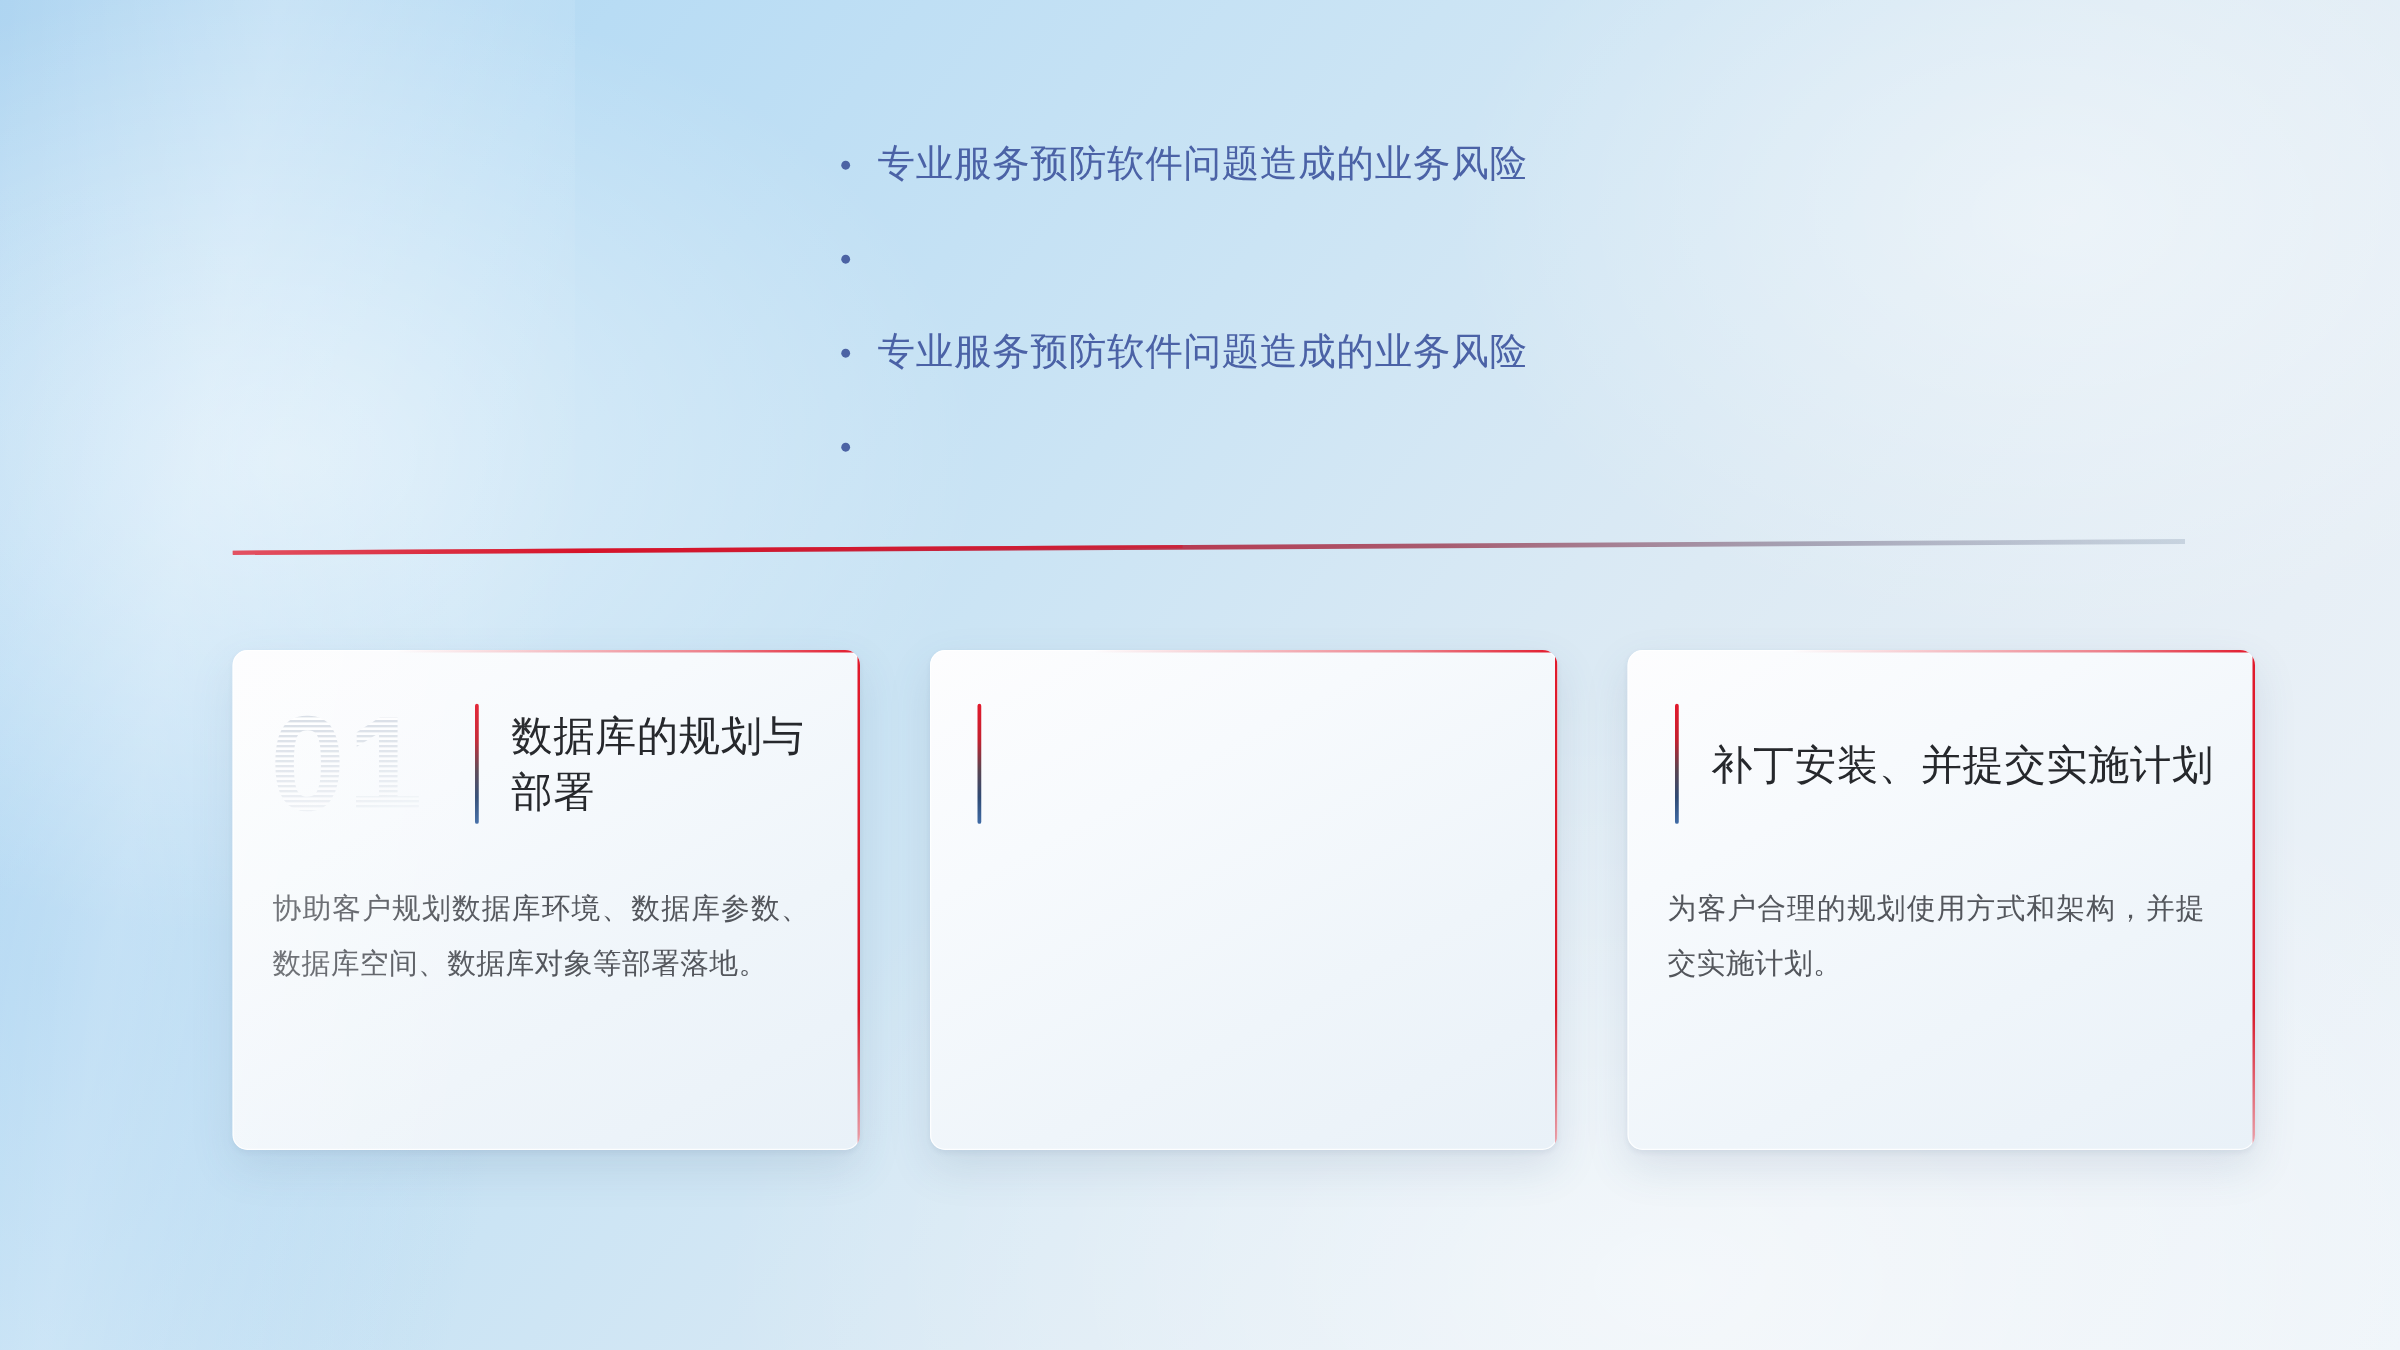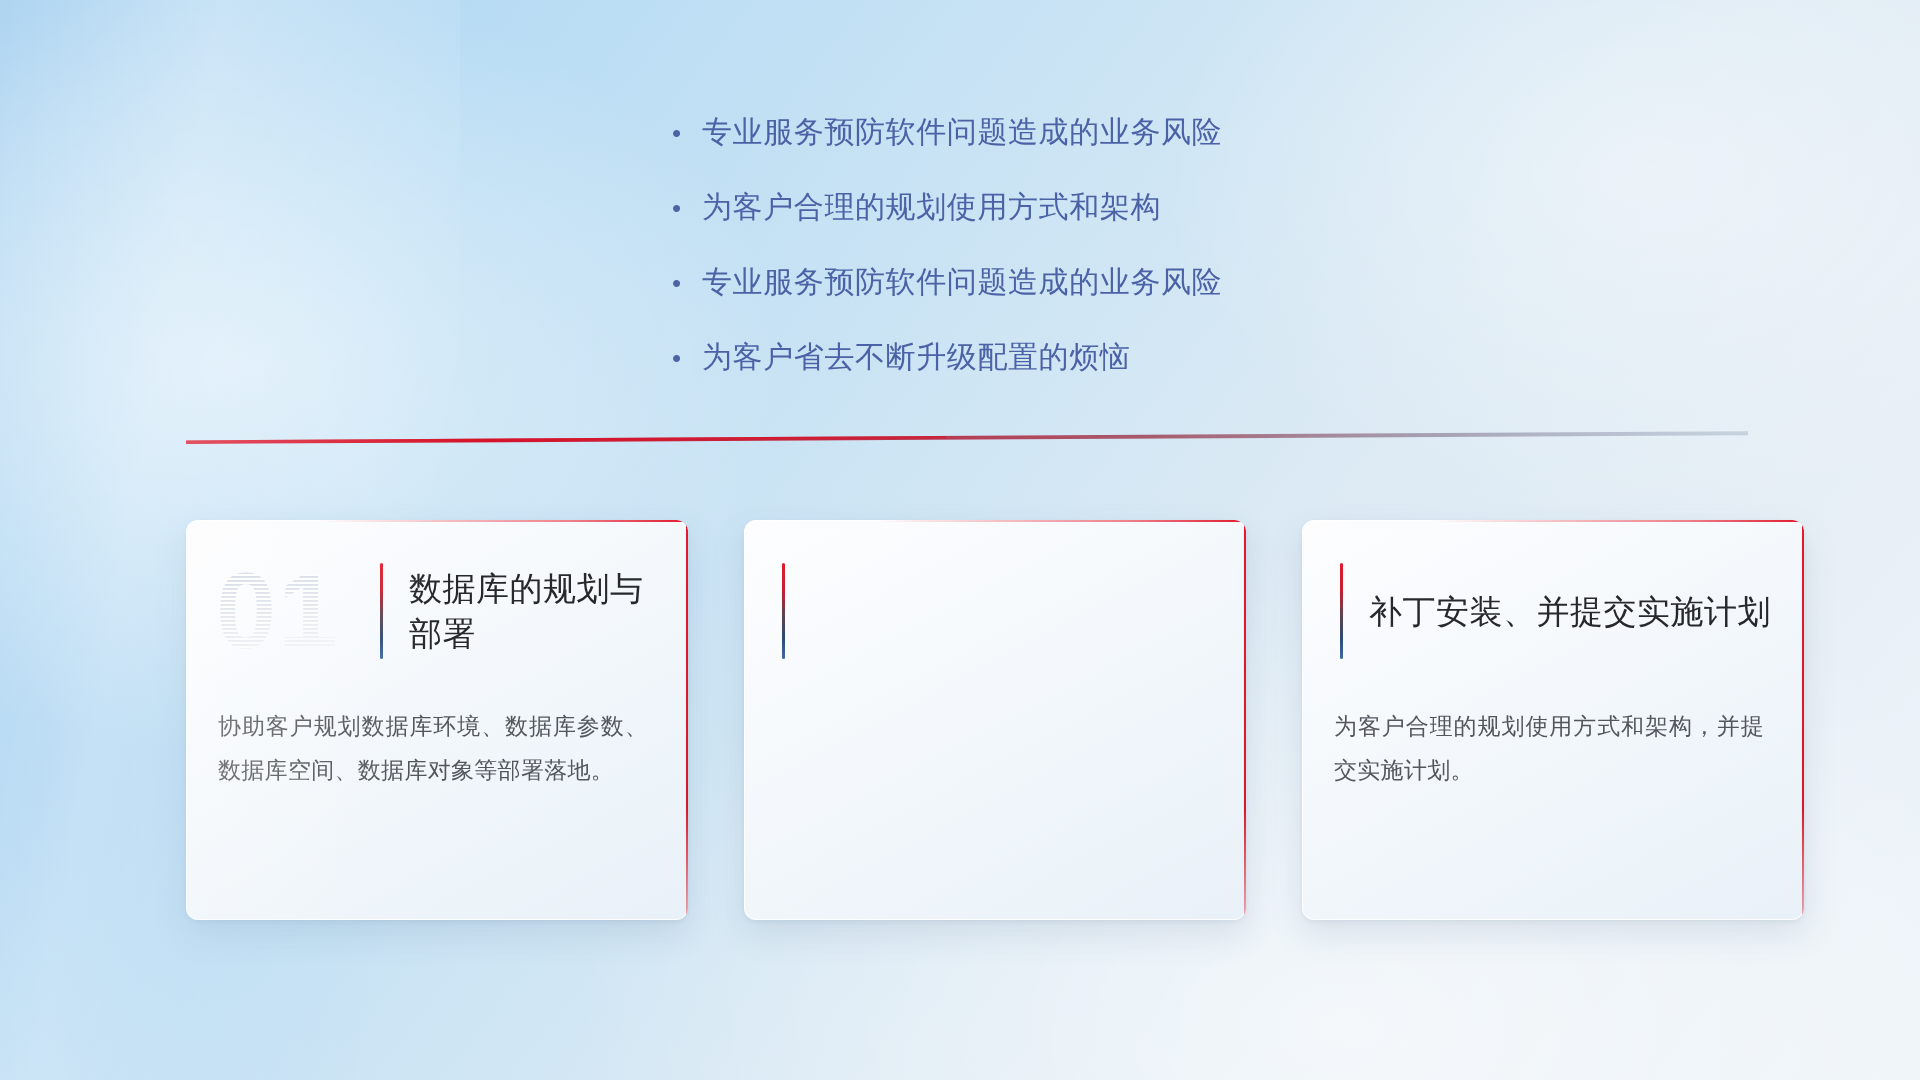--- a/index.html
+++ b/index.html
@@ -159,31 +159,29 @@
 
   <div class="bullets">
 
     <div class="bullet-row">
       <span class="bullet-dot">•</span>
       <span class="bullet-text">专业服务预防软件问题造成的业务风险</span>
     </div>
 
     <div class="bullet-row">
       <span class="bullet-dot">•</span>
-      <span class="bullet-text">为客户合理的规划使用方式和架构</span>
     </div>
 
     <div class="bullet-row">
       <span class="bullet-dot">•</span>
       <span class="bullet-text">专业服务预防软件问题造成的业务风险</span>
     </div>
 
     <div class="bullet-row">
       <span class="bullet-dot">•</span>
-      <span class="bullet-text">为客户省去不断升级配置的烦恼</span>
     </div>
 
   </div>
 
   <div class="divider-wrap">
     <svg viewBox="0 0 1562 22" preserveAspectRatio="none">
       <defs>
         <linearGradient id="wedgeGrad" x1="0" y1="0" x2="1" y2="0">
           <stop offset="0%" stop-color="#d8142a" stop-opacity="1"></stop>
           <stop offset="18%" stop-color="#d4152b" stop-opacity="1"></stop>

